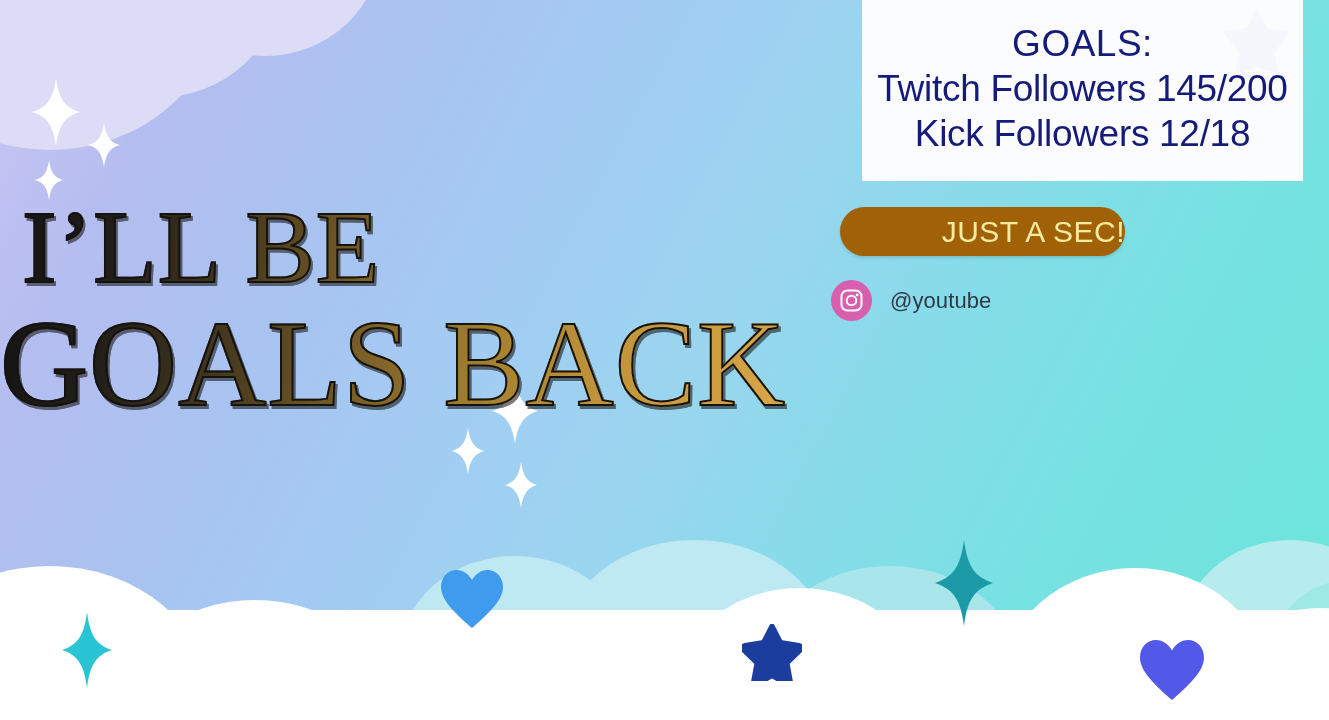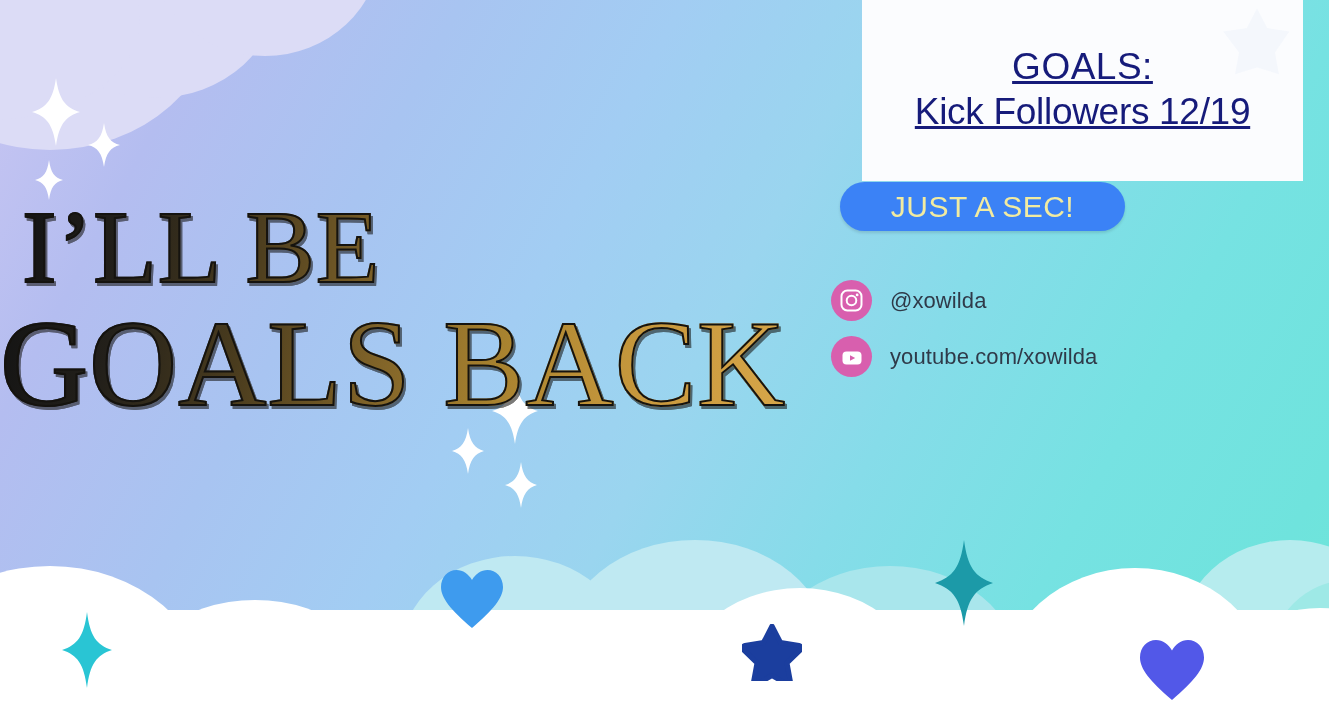--- a/index.html
+++ b/index.html
@@ -124,36 +124,35 @@
   }
   .goal-line {
     position: relative;
     z-index: 2;
     font-size: 37px;
     line-height: 45px;
     white-space: nowrap;
     font-weight: 400;
     letter-spacing: -0.3px;
     color: #161b7a;
-    text-decoration: underline;
   }
   .goal-line.heading { letter-spacing: 0.5px; }
 
   
   .pill {
     position: absolute;
     left: 840px;
-    top: 182px;
+    top: 207px;
     width: 285px;
     height: 49px;
-    background: #3b82f6;
+    background: #a16207;
     border-radius: 25px;
     display: flex;
     align-items: center;
-    justify-content: center;
+    justify-content: flex-end;
     box-shadow: 0 2px 3px rgba(0,0,0,0.12);
   }
   .pill-text {
     color: #f2eba0;
     font-size: 30px;
     letter-spacing: 0.5px;
     font-weight: 400;
     white-space: nowrap;
   }
 
@@ -279,41 +278,33 @@
   <div class="title-wrap">
     <div class="title-line title-line-1">I’LL BE</div>
     <div class="title-line title-line-2">GOALS BACK</div>
   </div>
 
   <div class="goals-panel">
     <svg class="goals-watermark" viewBox="0 0 60 57" aria-hidden="true">
       <path d="M30 2 L38.5 18.5 L57 21.5 L45 39 L48.3 57 L30 51.5 L11.7 57 L15 39 L1.8 21.5 L21.5 18.5 Z" fill="#eef3fb"></path>
     </svg>
     <div class="goal-line heading">GOALS:</div>
-    <div class="goal-line">Kick Followers 12/19</div>
+    <div class="goal-line">Twitch Followers 145/200</div>
+    <div class="goal-line">Kick Followers 12/18</div>
   </div>
 
   <div class="pill">
     <span class="pill-text">JUST A SEC!</span>
   </div>
 
   <div class="social-row ig">
     <span class="social-icon">
       <svg width="25" height="25" viewBox="0 0 24 24" aria-hidden="true">
         <rect x="2.4" y="2.4" width="19.2" height="19.2" rx="5.6" ry="5.6" fill="none" stroke="#ffffff" stroke-width="1.9"></rect>
         <circle cx="12" cy="12" r="4.6" fill="none" stroke="#ffffff" stroke-width="1.9"></circle>
         <circle cx="17.4" cy="6.6" r="1.35" fill="#ffffff"></circle>
       </svg>
     </span>
-    <span class="social-label">@xowilda</span>
-  </div>
-
-  <div class="social-row yt">
-    <span class="social-icon">
-      <svg width="26" height="26" viewBox="0 0 26 26" aria-hidden="true">
-        <rect x="3.5" y="7.5" width="19" height="13" rx="4" ry="4" fill="#ffffff"></rect>
-        <path d="M11 11.2 L16.2 14 L11 16.8 Z" fill="#d85fae"></path>
-      </svg>
-    </span>
-    <span class="social-label">youtube.com/xowilda</span>
-  </div>
+    <span class="social-label">@youtube</span>
+  </div>
+
 
 </div>
 
 </body></html>

